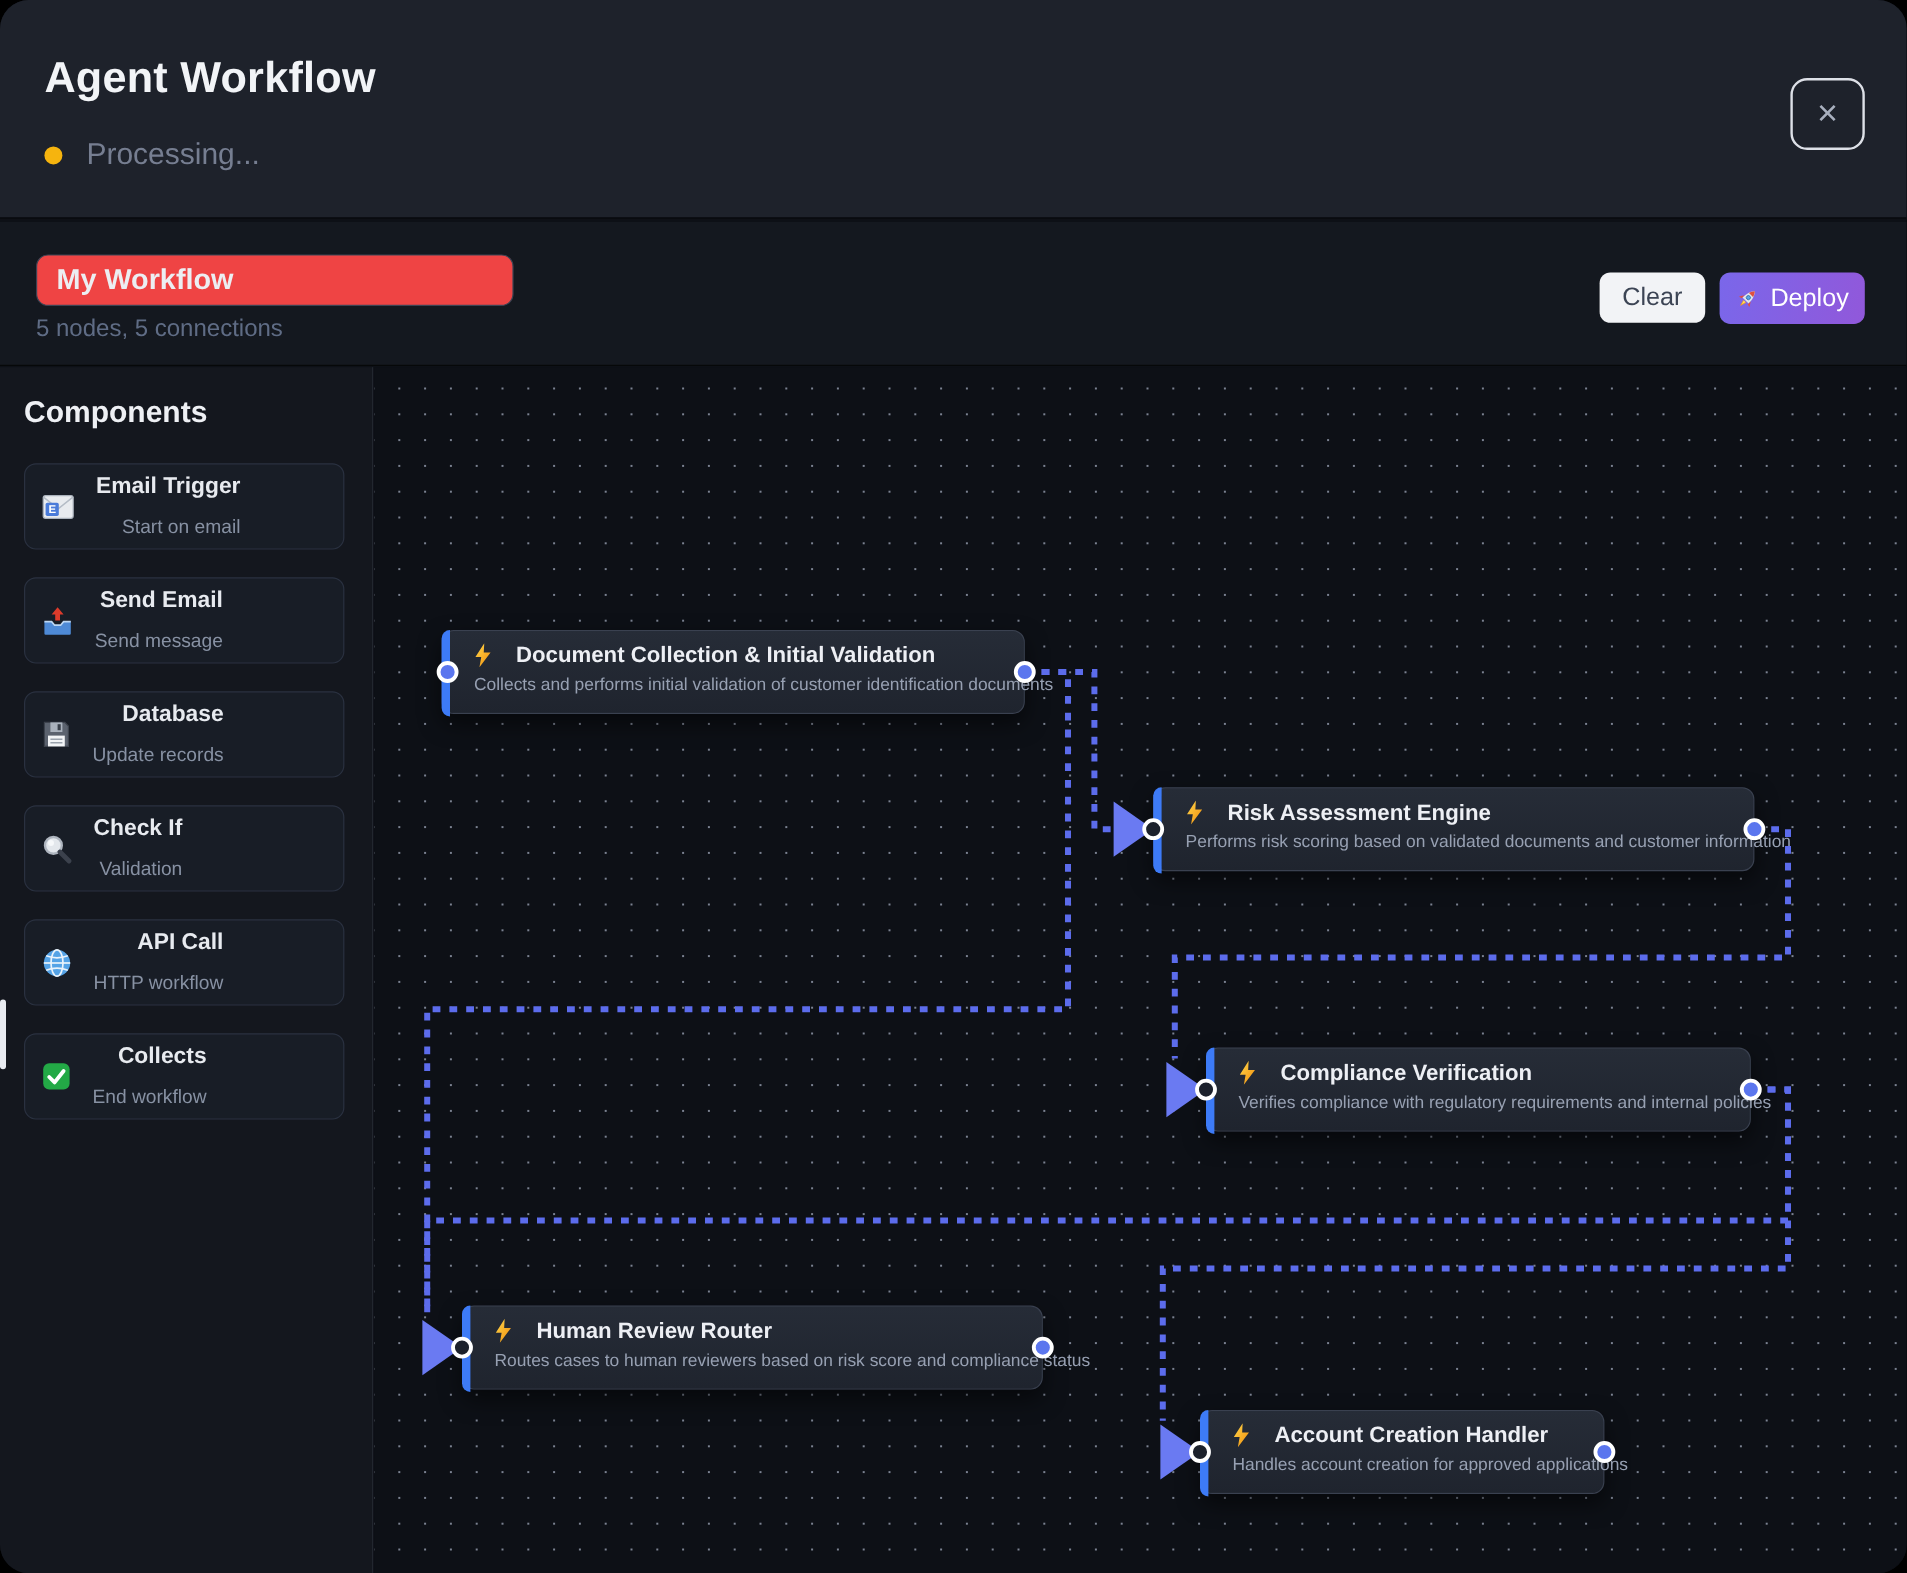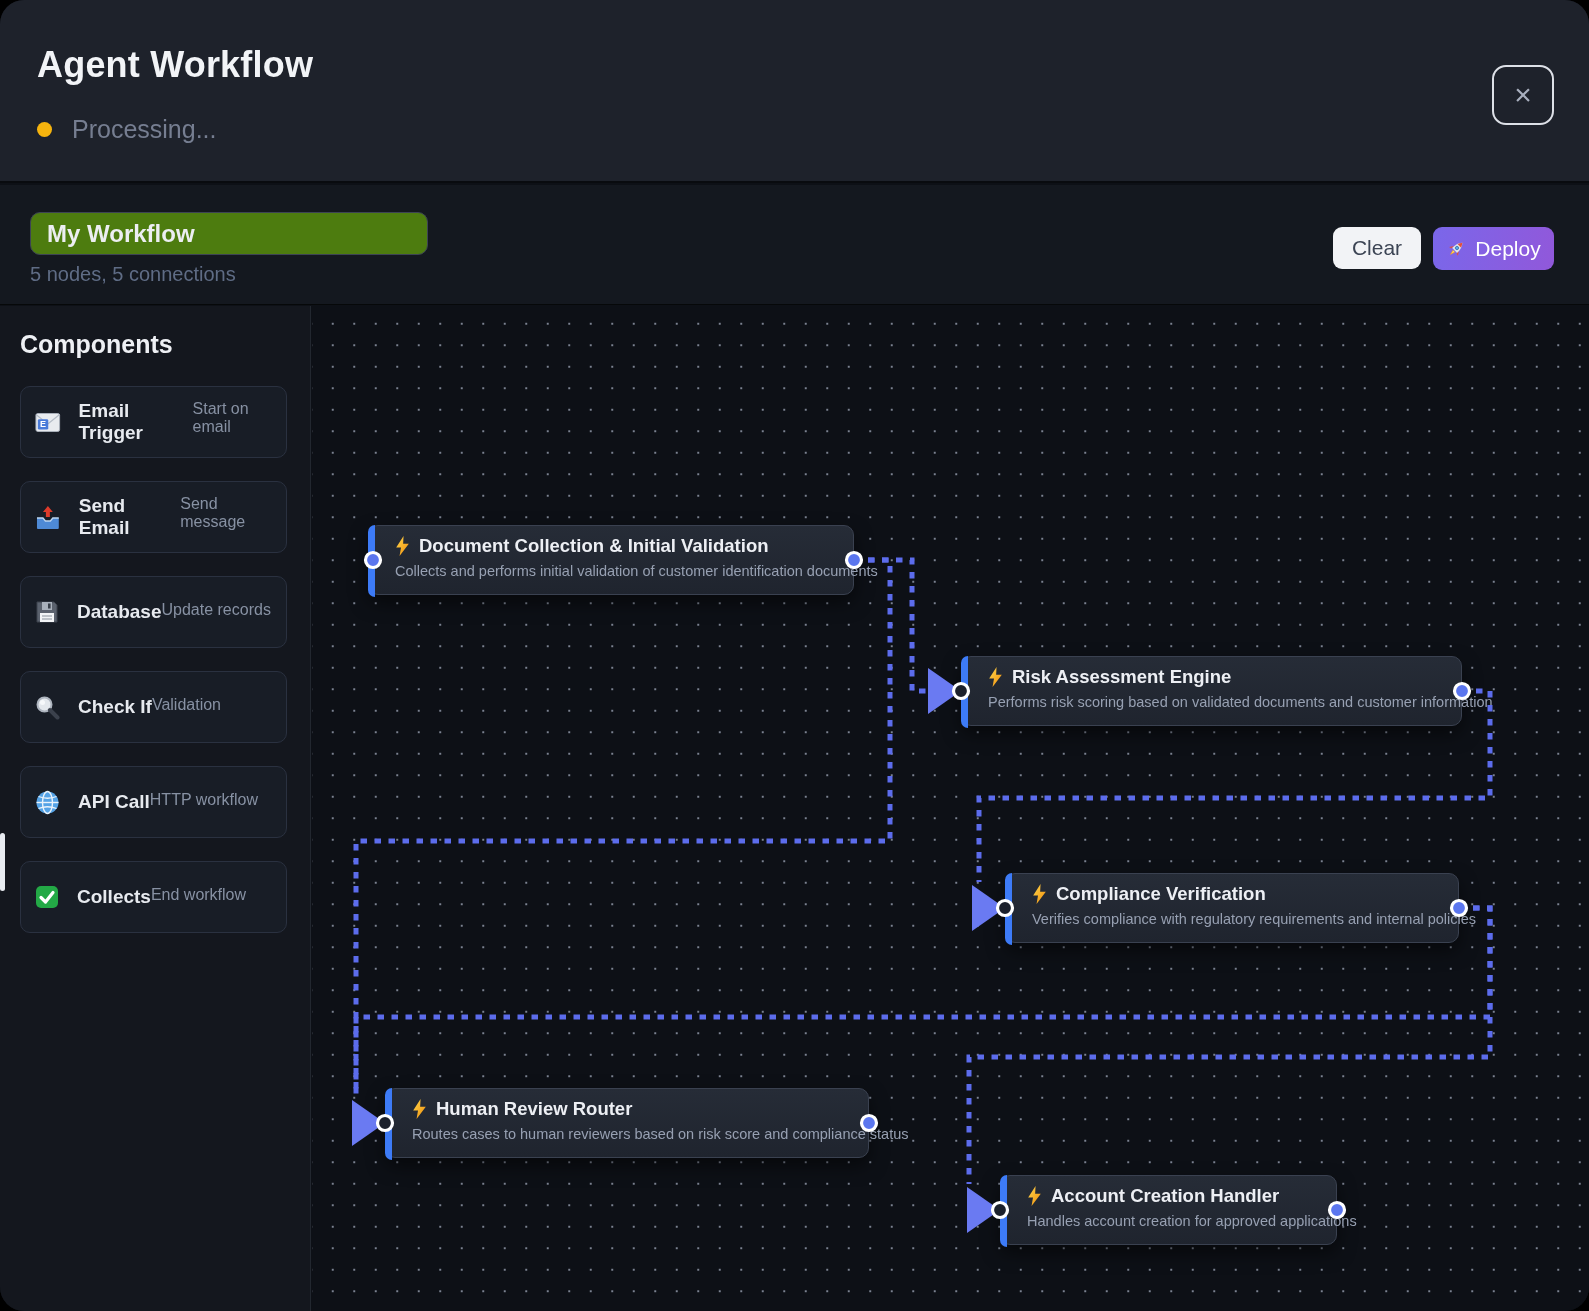--- a/index.html
+++ b/index.html
@@ -10,46 +10,46 @@
   
   .header { position:absolute; left:0; top:0; width:1589px; height:183px; background:#1e222b; border-bottom:2px solid #090b0f; }
   .app-title { position:absolute; left:37px; top:44px; font-size:36px; font-weight:800; color:#f2f4f7; letter-spacing:.2px; }
   .status-row { position:absolute; left:37px; top:115px; display:flex; align-items:center; gap:20px; }
   .status-dot { width:15px; height:15px; border-radius:50%; background:#f6b40e; }
   .status-text { font-size:25px; color:#767e91; }
   .close-btn { position:absolute; left:1492px; top:65px; width:62px; height:60px; border:2px solid #dde0e7; border-radius:14px; background:transparent; color:#a9b0bf; font-size:30px; line-height:56px; text-align:center; cursor:pointer; }
 
   
   .toolbar { position:absolute; left:0; top:185px; width:1589px; height:120px; background:#14181f; border-bottom:1px solid #060809; }
-  .wf-input { position:absolute; left:30px; top:27px; width:398px; height:43px; background:#4d7c0f; border:1px solid #3d4454; border-radius:10px; color:#eceef2; font-size:24px; font-weight:700; font-family:"Liberation Sans",sans-serif; padding:0 16px; outline:none; }
+  .wf-input { position:absolute; left:30px; top:27px; width:398px; height:43px; background:#ef4444; border:1px solid #3d4454; border-radius:10px; color:#eceef2; font-size:24px; font-weight:700; font-family:"Liberation Sans",sans-serif; padding:0 16px; outline:none; }
   .wf-summary { position:absolute; left:30px; top:78px; font-size:20px; color:#5f6c85; }
   .btn-clear { position:absolute; left:1333px; top:42px; width:88px; height:42px; background:#f2f3f6; color:#3c4454; border:none; border-radius:9px; font-size:21px; font-family:"Liberation Sans",sans-serif; cursor:pointer; }
   .btn-deploy { position:absolute; left:1433px; top:42px; width:121px; height:43px; background:linear-gradient(100deg,#7a67ea 0%,#9158da 100%); color:#fff; border:none; border-radius:9px; font-size:21px; font-weight:400; font-family:"Liberation Sans",sans-serif; cursor:pointer; display:flex; align-items:center; justify-content:center; gap:9px; }
 
   
   .sidebar { position:absolute; left:0; top:306px; width:311px; height:1005px; background:#14171e; border-right:1px solid #22272f; }
   .sb-heading { position:absolute; left:20px; top:24px; font-size:25px; font-weight:800; color:#eef0f4; }
   .sb-card { position:absolute; left:20px; width:267px; height:72px; background:#181d26; border:1px solid #2a3140; border-radius:10px; display:flex; align-items:center; gap:18px; padding-left:14px; cursor:grab; }
-  .sb-card .labels { display:flex; gap:0; }
+  .sb-card .labels { display:flex; flex-direction:column; gap:14px;align-items:flex-end; }
   .sb-label { font-size:19px; font-weight:600; color:#e7eaef; }
   .sb-sub { font-size:16px; color:#8791a3; }
   .resize-handle { position:absolute; left:0px; top:833px; width:5px; height:58px; background:#e9ecf1; border-radius:3px; }
 
   
   .canvas { position:absolute; left:312px; top:306px; width:1277px; height:1005px; background:#0d1016;
     background-image: radial-gradient(circle, #7b8291 1.2px, transparent 1.3px);
     background-size: 21.5px 21.5px; background-position: 10px 7px; }
 
   .edges { position:absolute; inset:0; width:1589px; height:1311px; pointer-events:none; z-index:3; }
 
   
   .node { position:absolute; height:70px; background:linear-gradient(180deg,#262c37 0%,#1f242e 100%); border:1px solid #3a4150; border-radius:10px; box-shadow:0 8px 18px rgba(0,0,0,.5); z-index:2; cursor:grab; }
   .stripe { position:absolute; left:-1px; top:-1px; width:7px; height:72px; background:#3d7bf7; border-radius:10px 0 0 10px; }
   .ntext { position:absolute; left:26px; top:9px; white-space:nowrap; }
-  .ntitle { display:flex; align-items:center; gap:9px; font-size:18.5px; font-weight:700; color:#edeff4; }
+  .ntitle { display:flex; align-items:center; gap:20px; font-size:18.5px; font-weight:700; color:#edeff4; }
   .ndesc { margin-top:6px; font-size:14.5px; color:#97a0b2; }
   .node-doc  { left:368px;  top:525px;  width:486px; }
   .node-ra   { left:961px;  top:656px;  width:501px; }
   .node-comp { left:1005px; top:873px;  width:454px; }
   .node-hrr  { left:385px;  top:1088px; width:484px; }
   .node-ach  { left:1000px; top:1175px; width:337px; }
 </style>
 </head>
 <body>
 

